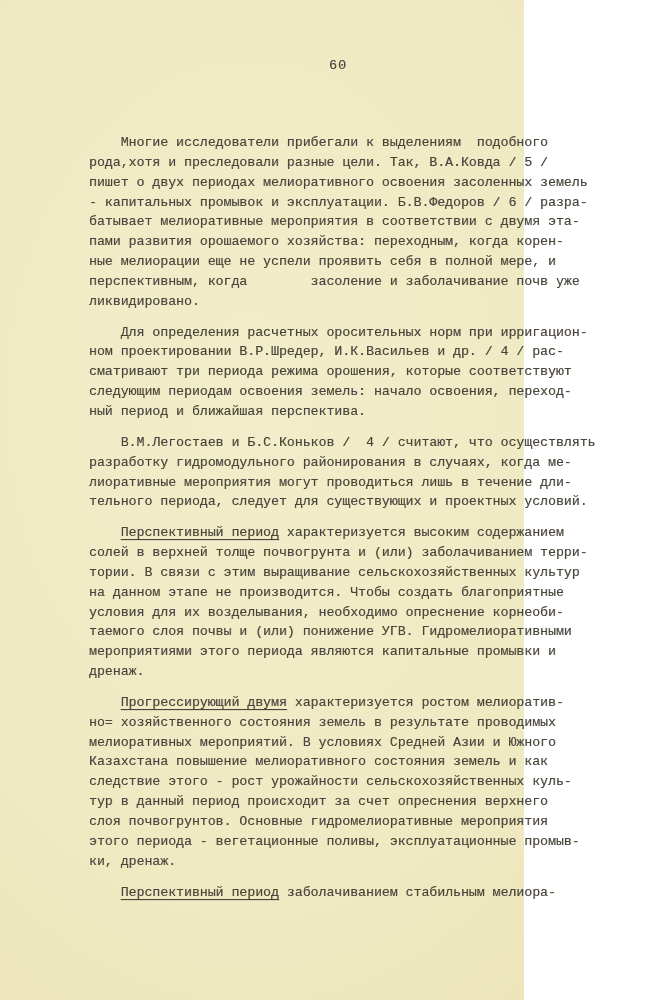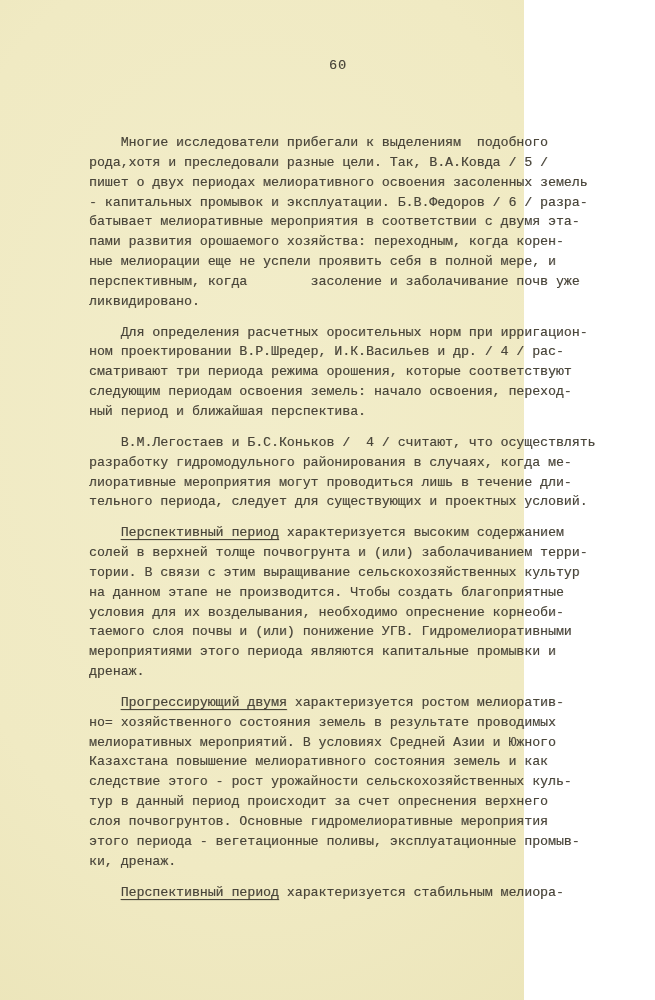--- a/index.html
+++ b/index.html
@@ -85,15 +85,15 @@
 дренаж.</span></p>
       <p class="para"><span>    </span><span class="u">Прогрессирующий двумя</span><span> характеризуется ростом мелиоратив-
 но= хозяйственного состояния земель в результате проводимых
 мелиоративных мероприятий. В условиях Средней Азии и Южного
 Казахстана повышение мелиоративного состояния земель и как
 следствие этого - рост урожайности сельскохозяйственных куль-
 тур в данный период происходит за счет опреснения верхнего
 слоя почвогрунтов. Основные гидромелиоративные мероприятия
 этого периода - вегетационные поливы, эксплуатационные промыв-
 ки, дренаж.</span></p>
-      <p class="para"><span>    </span><span class="u">Перспективный период</span><span> характеризуется стабильным мелиора-</span></p>
+      <p class="para"><span>    </span><span class="u">Перспективный период</span><span> заболачиванием стабильным мелиора-</span></p>
     </div>
 </div>
 
 </body></html>

